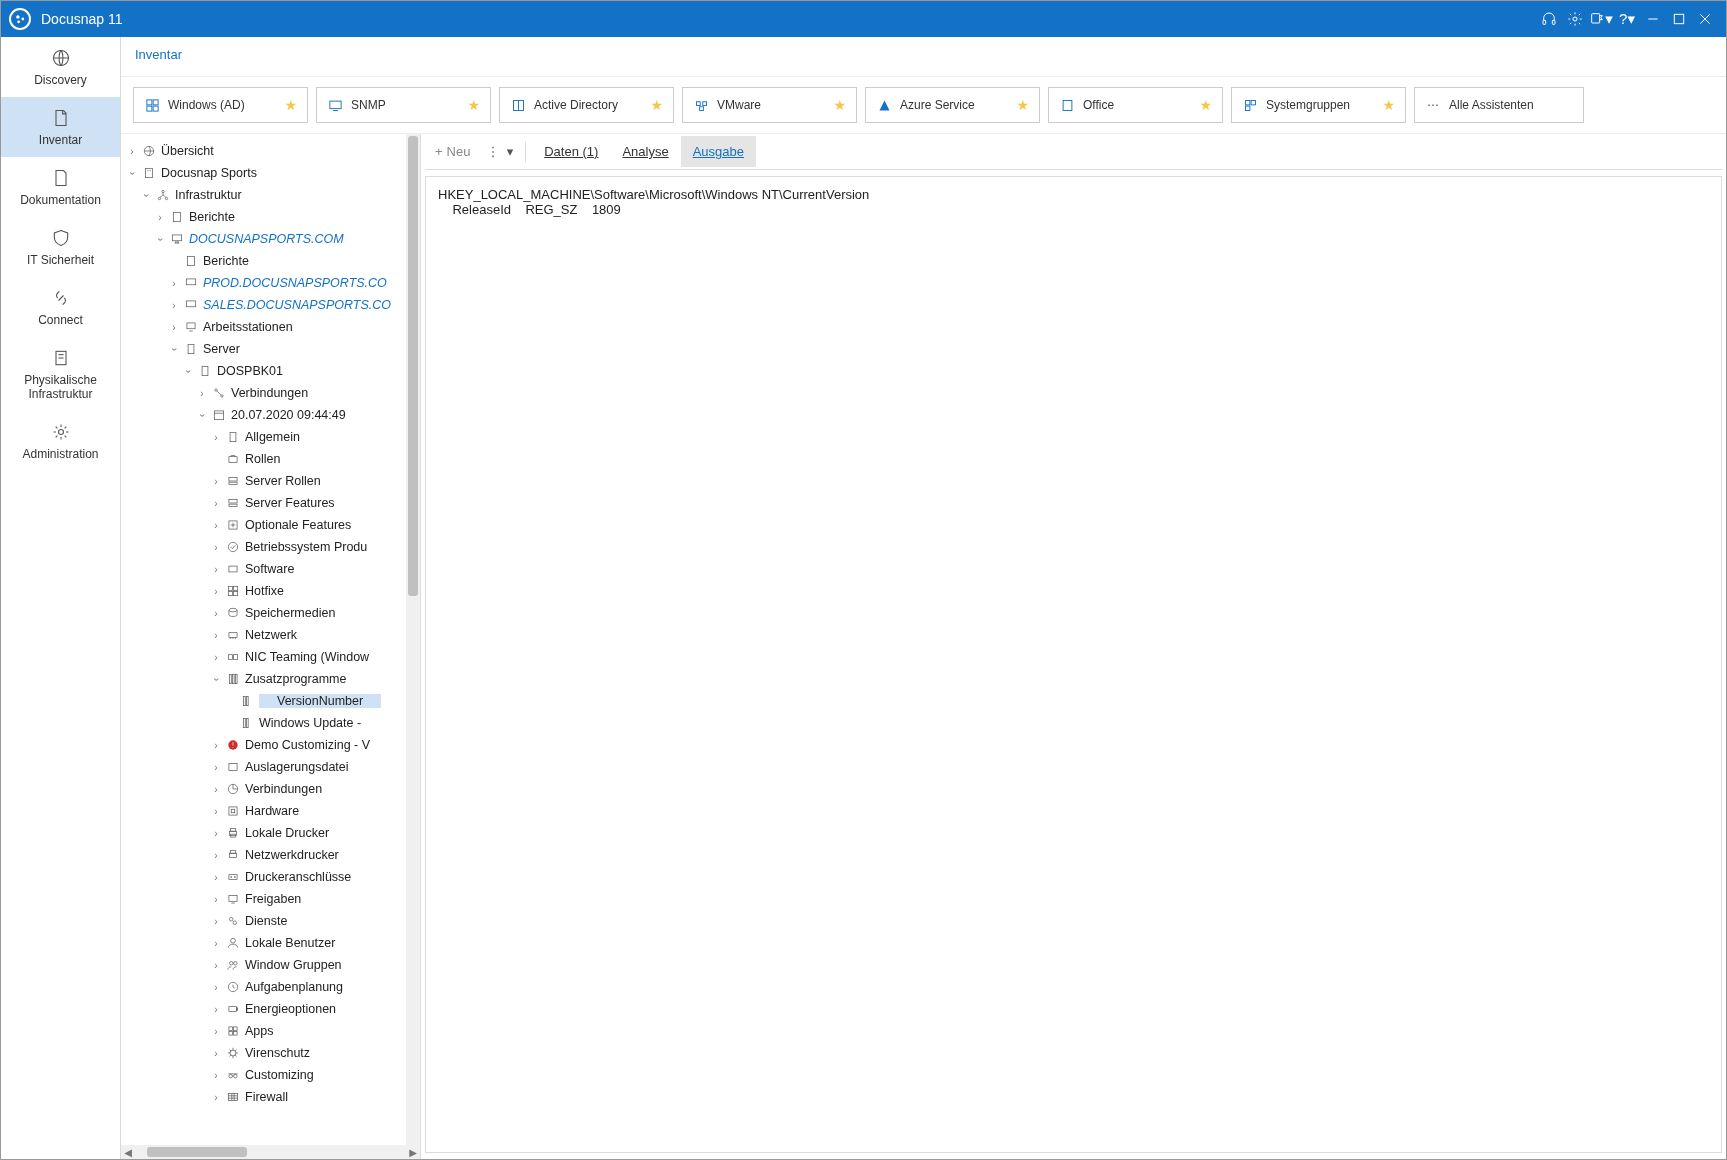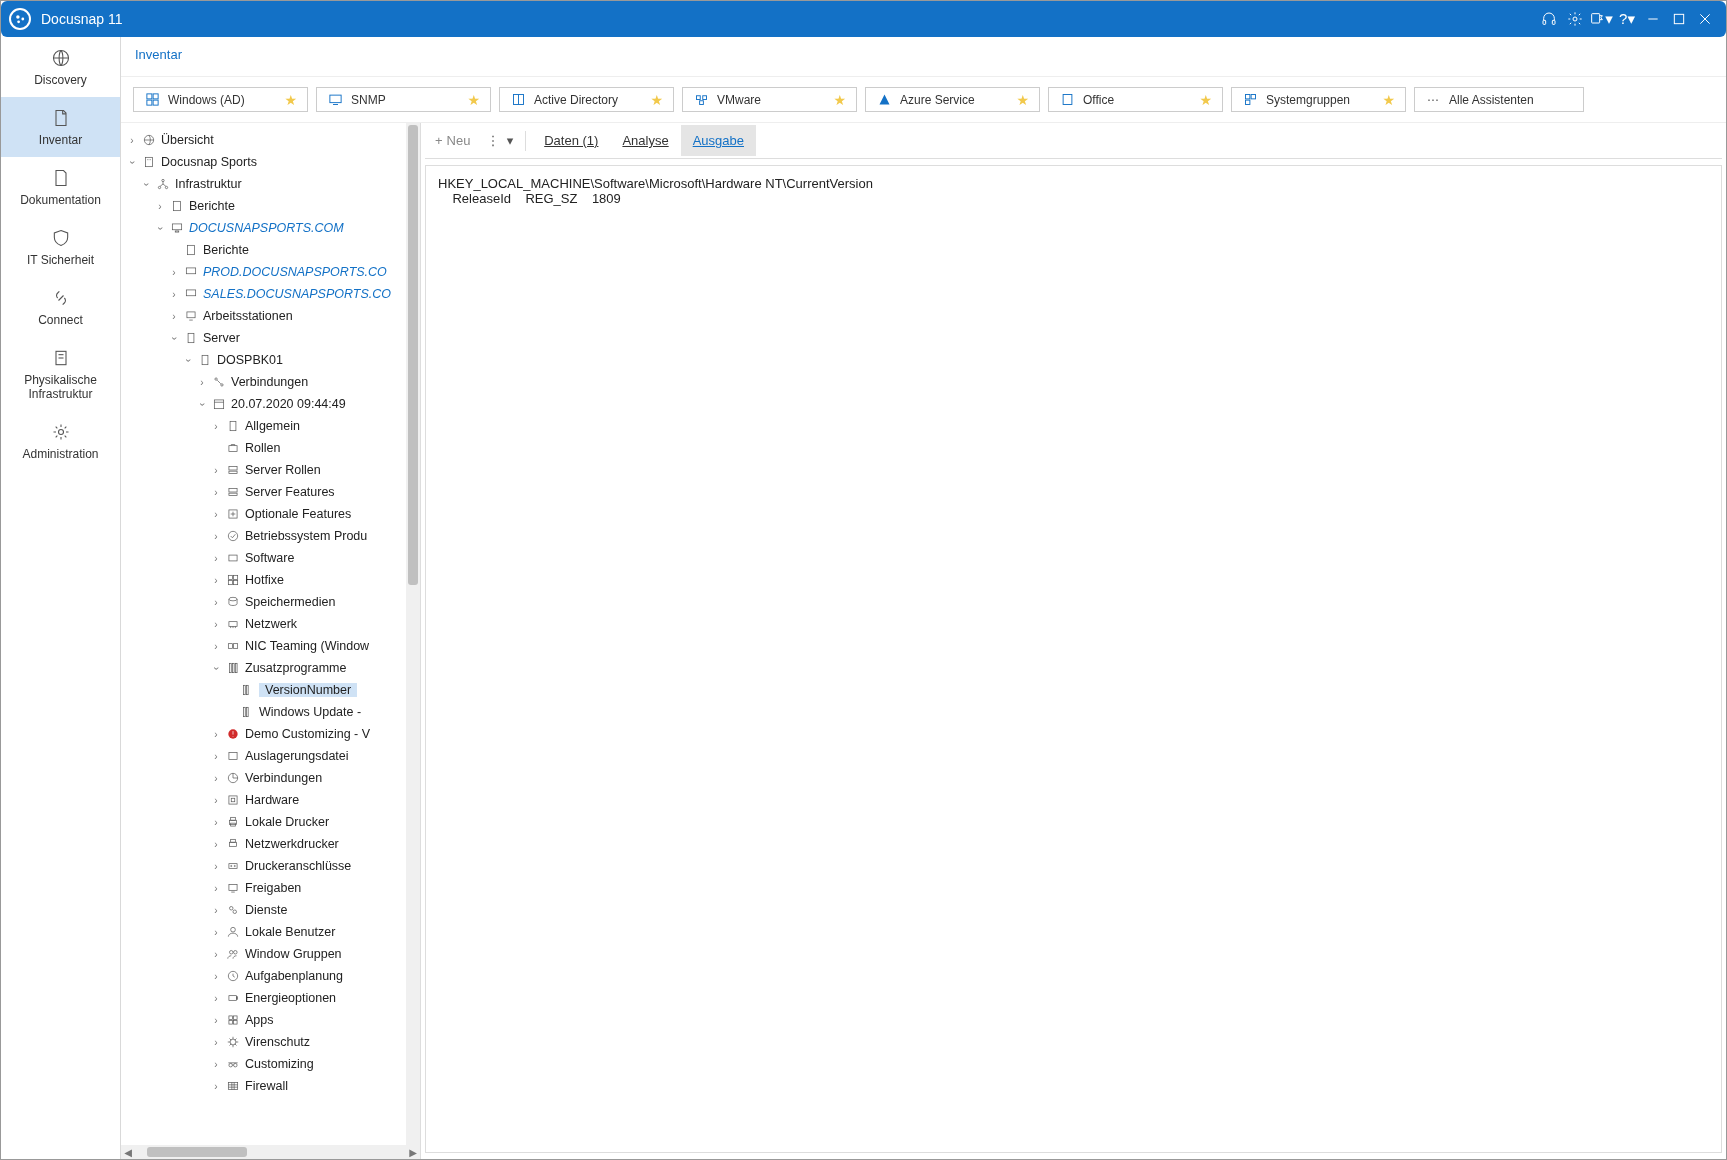--- a/index.html
+++ b/index.html
@@ -1,56 +1,56 @@
 <!DOCTYPE html>
 <html><head>
 <meta charset="utf-8">
 <style>
 * { box-sizing: border-box; margin: 0; padding: 0; font-family: "Segoe UI", Arial, sans-serif; }
 body { width: 1727px; height: 1160px; background: #fff; overflow: hidden; border: 1px solid #999; }
 
 
-.titlebar { height: 36px; background: #1371C6; color: #fff; display: flex; align-items: center; padding: 0 8px; border-radius: 6px; }
+.titlebar { height: 36px; background: #1371C6; color: #fff; display: flex; align-items: center; padding: 0 8px; }
 .titlebar .logo { width: 22px; height: 22px; border: 2px solid #fff; border-radius: 50%; margin-right: 10px; display: flex; align-items: center; justify-content: center; }
 .titlebar .logo svg { width: 14px; height: 14px; }
 .titlebar .title { font-size: 14px; }
 .titlebar .spacer { flex: 1; }
 .titlebar .tbtn { width: 26px; height: 26px; display: flex; align-items: center; justify-content: center; cursor: pointer; color: #fff; font-size: 15px; }
 .titlebar .tbtn svg { width: 16px; height: 16px; stroke: #fff; fill: none; stroke-width: 1.5; }
 
 
 .main { display: flex; height: calc(100% - 36px); }
 .leftnav { width: 120px; border-right: 1px solid #d9d9d9; background: #fff; }
 .leftnav .item { display: flex; flex-direction: column; align-items: center; justify-content: center; padding: 10px 4px; font-size: 12px; color: #333; text-align: center; cursor: pointer; }
 .leftnav .item.active { background: #cfe2f5; }
 .leftnav .item .icon { width: 22px; height: 22px; color: #555; margin-bottom: 4px; display: flex; align-items: center; justify-content: center; }
 .leftnav .item .icon svg { width: 20px; height: 20px; stroke: #555; fill: none; stroke-width: 1.3; }
 
 .content { flex: 1; display: flex; flex-direction: column; }
 .breadcrumb { height: 40px; padding: 10px 14px; color: #1371C6; font-size: 13px; border-bottom: 1px solid #eee; }
 
 
 .cards { display: flex; gap: 8px; padding: 10px 12px; border-bottom: 1px solid #eee; }
-.card { height: 25px; border: 1px solid #ccc; background: #fff; display: flex; align-items: center; padding: 6px 10px; font-size: 12px; color: #333; gap: 8px; cursor: pointer; min-width: 175px; }
+.card { height: 36px; border: 1px solid #ccc; background: #fff; display: flex; align-items: center; padding: 6px 10px; font-size: 12px; color: #333; gap: 8px; cursor: pointer; min-width: 175px; }
 .card.extra { min-width: 170px; }
 .card .cicon { width: 16px; height: 16px; color: #1371C6; display: flex; align-items: center; justify-content: center; }
 .card .cicon svg { width: 15px; height: 15px; stroke: #1371C6; fill: none; stroke-width: 1.5; }
 .card .star { color: #F2C94C; font-size: 14px; margin-left: auto; }
 
 
 .workspace { flex: 1; display: flex; min-height: 0; }
 .tree-wrap { width: 300px; border-right: 1px solid #ddd; display: flex; flex-direction: column; }
 .tree { flex: 1; overflow: hidden; font-size: 12.5px; color: #222; padding: 6px 2px; position: relative; }
 .tree ul { list-style: none; padding-left: 14px; }
 .tree li { position: relative; white-space: nowrap; }
 .tree .row { display: flex; align-items: center; height: 22px; gap: 4px; cursor: pointer; padding-right: 4px; }
 .tree .row .exp { width: 10px; color: #777; font-size: 10px; text-align: center; }
 .tree .row .ficon { width: 16px; height: 16px; display: inline-flex; align-items: center; justify-content: center; color: #555; }
 .tree .row .ficon svg { width: 14px; height: 14px; stroke: #555; fill: none; stroke-width: 1.2; }
-.tree .row.selected .label { background: #cfe2f5; padding: 0 6px; }
+.tree .row.selected .label { background: #cfe2f5; padding: 0 18px; }
 .tree .vscroll { position: absolute; right: 0; top: 0; bottom: 0; width: 14px; background: #f0f0f0; }
 .tree .vscroll .thumb { position: absolute; left: 2px; right: 2px; top: 2px; height: 460px; background: #c0c0c0; border-radius: 3px; }
 .hscroll { height: 14px; background: #f0f0f0; position: relative; display: flex; align-items: center; }
 .hscroll .ar { width: 14px; text-align: center; color: #777; font-size: 10px; }
 .hscroll .track { flex: 1; position: relative; height: 100%; }
 .hscroll .thumb { position: absolute; top: 2px; bottom: 2px; left: 12px; width: 100px; background: #c0c0c0; border-radius: 3px; }
 
 .rightpane { flex: 1; display: flex; flex-direction: column; padding: 0 4px 6px 4px; }
 .tabbar { height: 36px; display: flex; align-items: center; border-bottom: 1px solid #ddd; font-size: 13px; }
 .tabbar .btn { padding: 6px 10px; color: #888; display: flex; align-items: center; gap: 4px; }
@@ -839,18 +839,18 @@
           <div class="btn">
               <span>+</span>
               <span>Neu</span>
             </div>
           <div class="dots">⋮ &nbsp;▾</div>
           <div style="width:1px;height:20px;background:#ddd;margin:0 6px"></div>
           <div class="tab">Daten (1)</div>
           <div class="tab">Analyse</div>
           <div class="tab active">Ausgabe</div>
         </div>
-        <div class="output"><span>HKEY_LOCAL_MACHINE\Software\Microsoft\Hardware NT\CurrentVersion</span>
+        <div class="output"><span>HKEY_LOCAL_MACHINE\Software\Microsoft\Windows NT\CurrentVersion</span>
 <span>    ReleaseId    REG_SZ    1809</span></div>
       </div>
     </div>
   </div>
 </div>
 
 </body></html>

